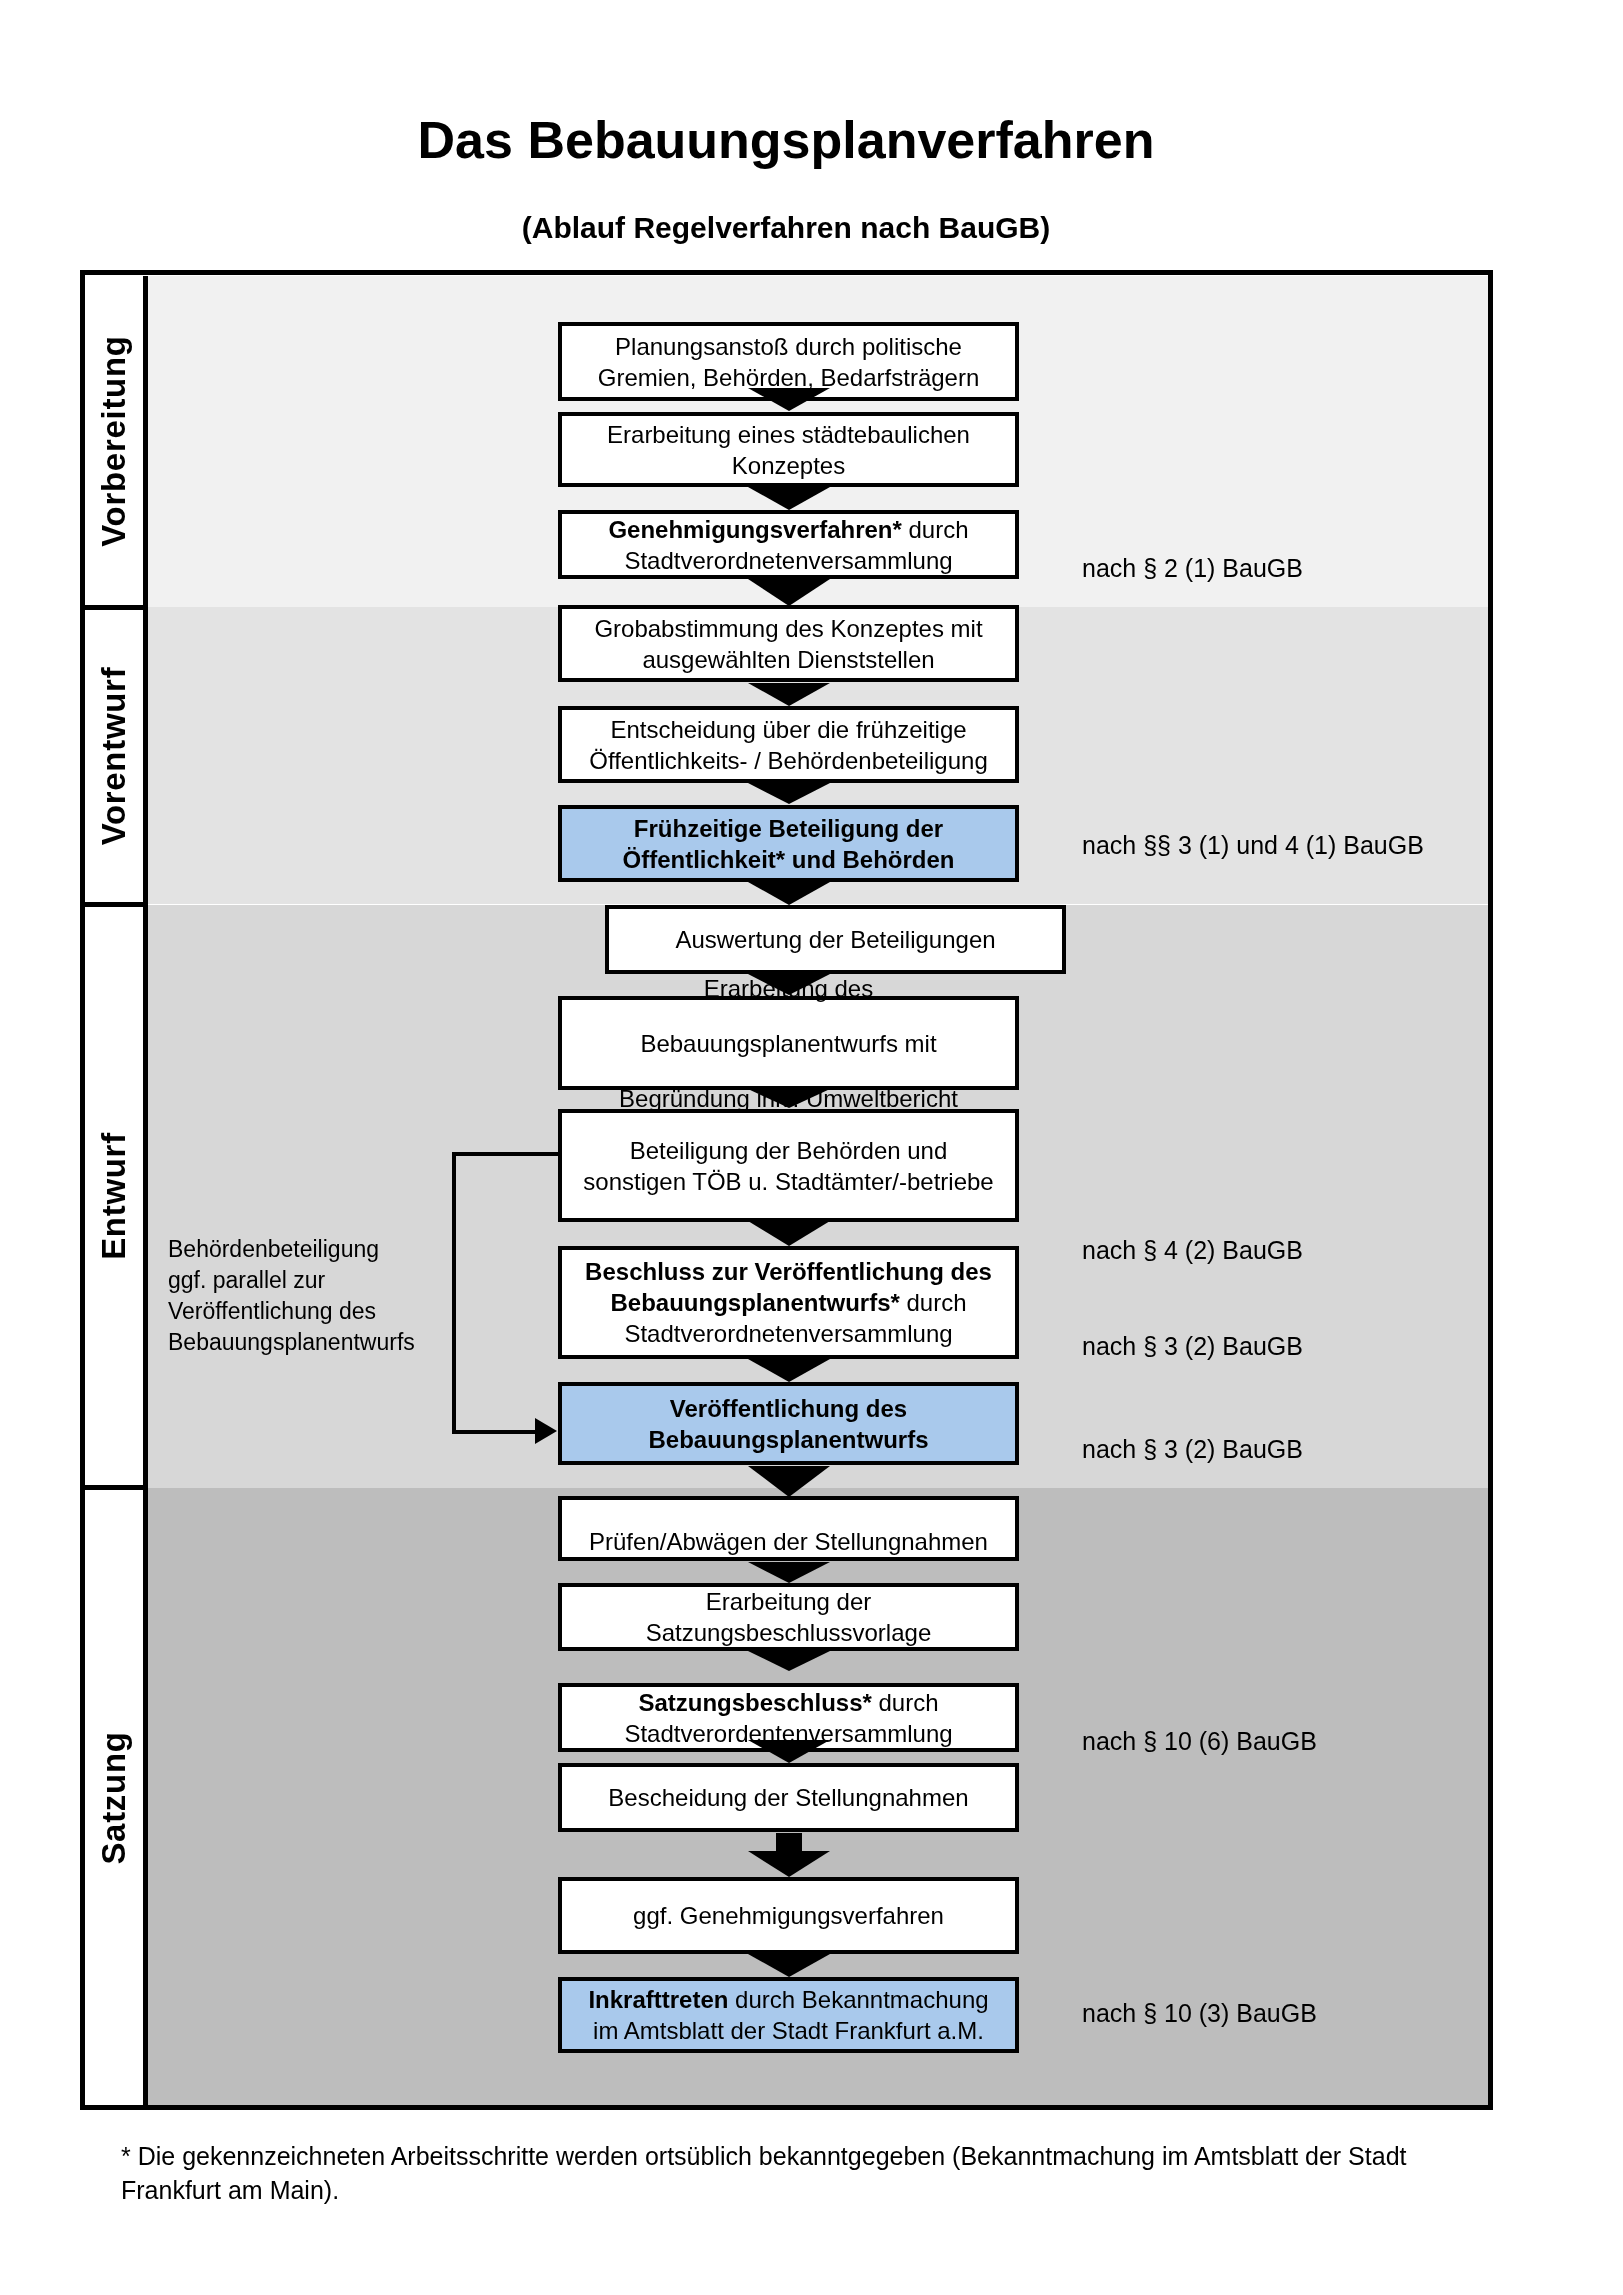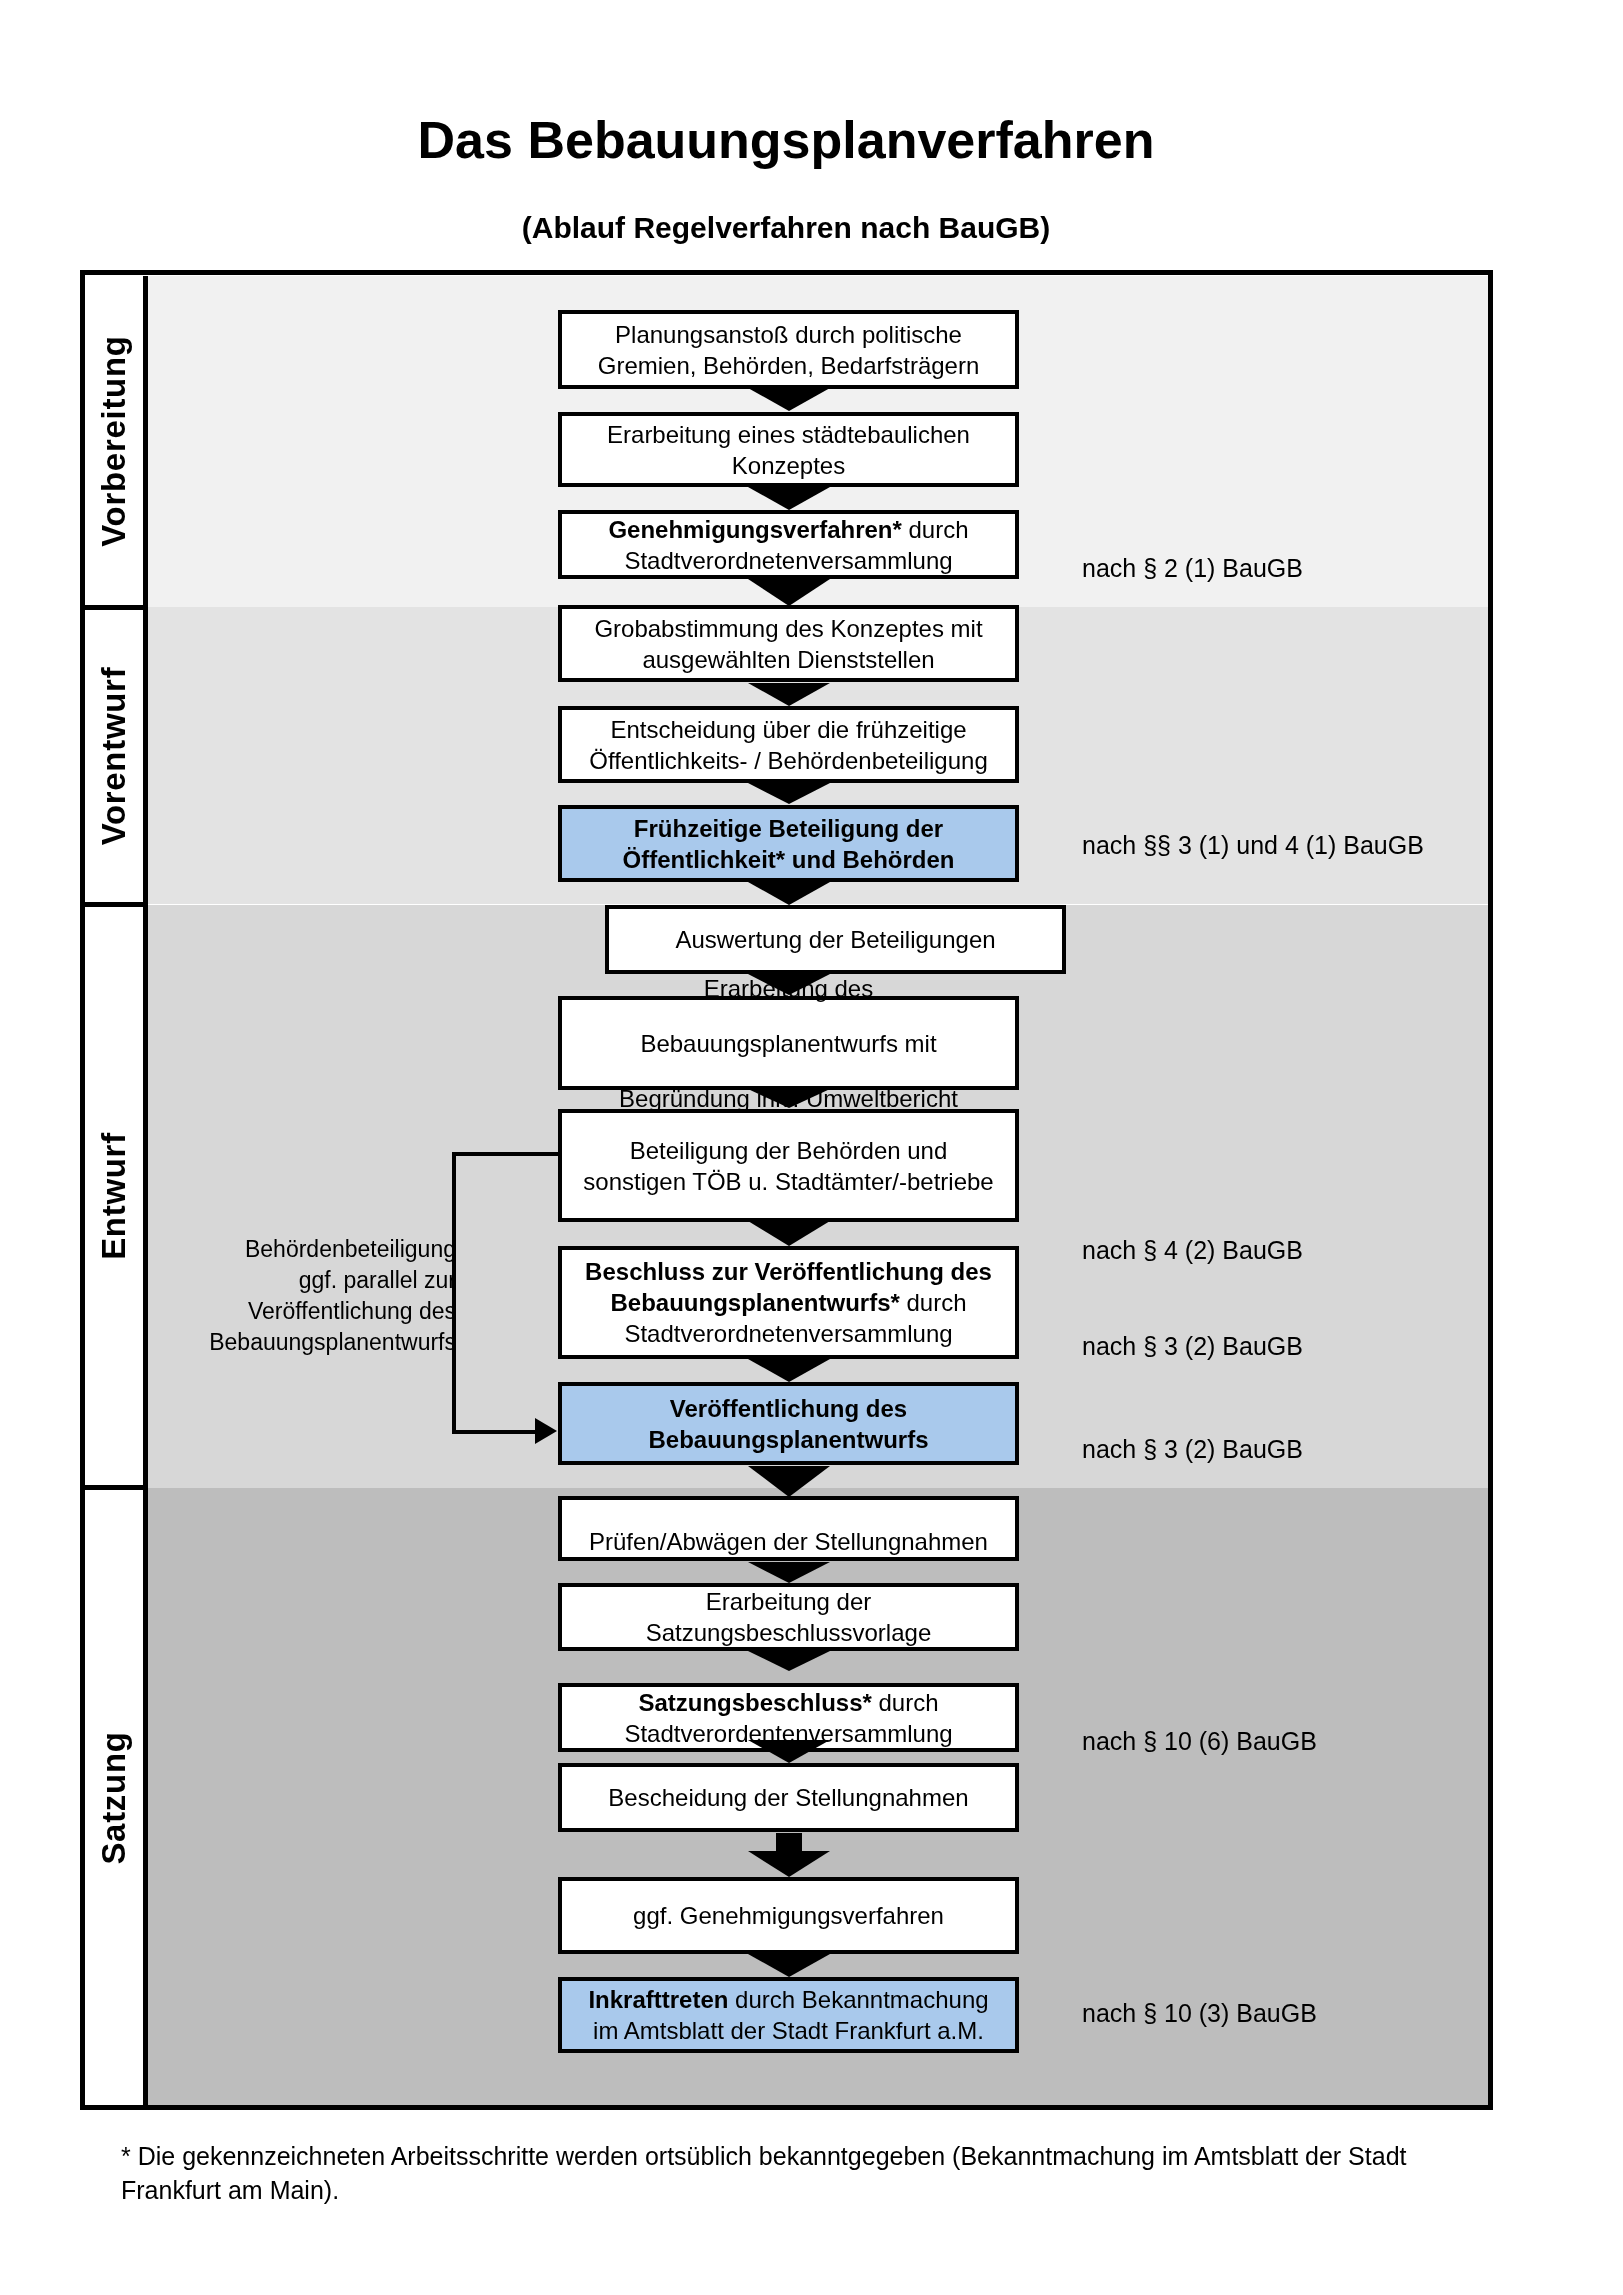--- a/index.html
+++ b/index.html
@@ -22,21 +22,21 @@
        box-sizing:border-box;background:#fff;display:flex;flex-direction:column;
        justify-content:center;align-items:center;text-align:center;
        font-size:24px;line-height:31px;}
   .box .ln{white-space:nowrap;}
   .bold{font-weight:bold;}
   .arrow-head{position:absolute;width:0;height:0;
               border-left:41px solid transparent;border-right:41px solid transparent;}
   .arrow-stem{position:absolute;background:#000;}
   .law{position:absolute;left:1082px;transform:translateY(-50%);
        font-size:25px;white-space:nowrap;}
-  .side-note{position:absolute;left:168px;top:1234px;width:288px;text-align:right;
+  .side-note{position:absolute;left:168px;top:1234px;width:288px;text-align:left;
              font-size:23px;line-height:31px;}
   .bracket{position:absolute;background:#000;}
   .bracket-arrow{position:absolute;width:0;height:0;
                  border-top:13px solid transparent;border-bottom:13px solid transparent;
                  border-left:22px solid #000;}
   .footnote{position:absolute;left:121px;top:2139px;width:1388px;
             font-size:25px;line-height:34px;}
 </style>
 </head>
 <body>
@@ -65,21 +65,21 @@
   <div class="phase-cell" style="top:1490px;height:615px;">
     <span>Satzung</span>
   </div>
 
   <div class="vdivider"></div>
   <div class="hdivider" style="top:605px;"></div>
   <div class="hdivider" style="top:902px;"></div>
   <div class="hdivider" style="top:1485px;"></div>
 
   <div id="flow">
-      <div class="box" style="top: 310px; height: 79px;">
+      <div class="box" style="top: 322px; height: 79px;">
         <div class="ln"><span>Planungsanstoß durch politische</span></div>
         <div class="ln"><span>Gremien, Behörden, Bedarfsträgern</span></div>
       </div>
       <div class="arrow-head" style="left: 748px; top: 388px; border-top: 23.6px solid rgb(0, 0, 0);"></div>
       <div class="box" style="top: 412px; height: 75px;">
         <div class="ln"><span>Erarbeitung eines städtebaulichen</span></div>
         <div class="ln"><span>Konzeptes</span></div>
       </div>
       <div class="arrow-head" style="left: 748px; top: 487px; border-top: 23px solid rgb(0, 0, 0);"></div>
       <div class="box" style="top: 510px; height: 69px;">

